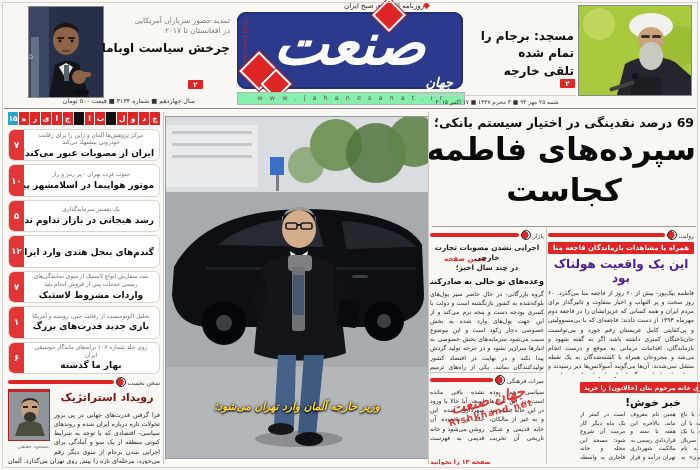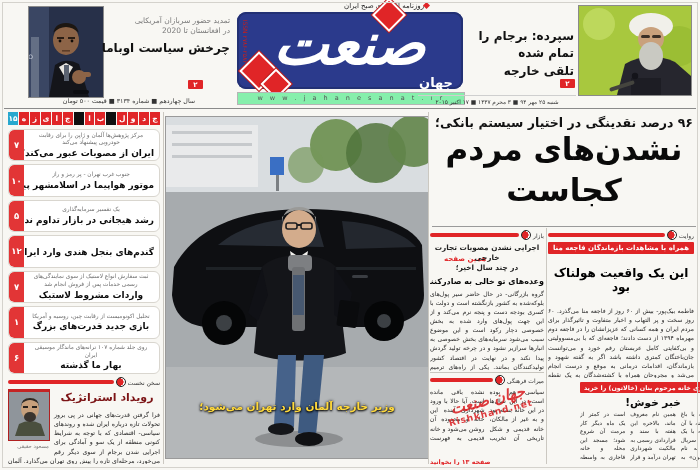--- a/index.html
+++ b/index.html
@@ -17,21 +17,21 @@
   .page-tab-sm{width:15px;height:9px;background:#e02527;color:#fff;font-size:7px;font-weight:bold;
                display:flex;align-items:center;justify-content:center;border-radius:1px;}
   #tl-tab{left:188px;top:80px;}
   #edition-line{left:26px;top:97px;width:206px;font-size:6.3px;color:#333;text-align:center;white-space:nowrap;}
   #tagline{left:344px;top:2px;width:118px;font-size:7px;color:#222;text-align:left;}
   #tagline .dia{display:inline-block;width:5px;height:5px;background:#e02527;transform:rotate(45deg);margin-right:3px;}
   #logo-box{left:237px;top:12px;width:226px;height:77px;background:#2b3a8c;border-radius:9px;
             box-shadow:inset 0 0 0 2px #223074;}
   #logo-word{position:absolute;left:0;right:0;top:-4px;text-align:center;color:#fff;font-size:58px;
              font-weight:bold;font-style:italic;letter-spacing:-3px;line-height:1.25;transform:skewX(-4deg);}
-  #logo-script{position:absolute;right:10px;bottom:-1px;color:#fff;font-size:13px;font-weight:bold;}
+  #logo-script{position:absolute;right:10px;bottom:-1px;color:#fff;font-size:13px;font-style:italic;font-weight:bold;}
   .diamond{position:absolute;background:#e02527;border:2.5px solid #fff;transform:rotate(45deg);box-shadow:0 0 0 1px #b81d1f;}
   #dia1{width:20px;height:20px;left:140px;top:-9px;}
   #dia2{width:24px;height:24px;left:8px;bottom:4px;}
   #dia3{width:18px;height:18px;left:28px;bottom:-6px;}
   #website-strip{left:237px;top:92px;width:226px;height:11px;border:1px solid #b5b5b5;background:#86efac;
                  font-size:6.5px;letter-spacing:2.5px;color:#555;text-align:center;line-height:11px;direction:ltr;}
   #issn-vert{left:215px;top:38px;width:60px;font-size:6px;color:#c02020;transform:rotate(90deg);transform-origin:center;
              text-align:center;direction:ltr;}
   #tr-block{left:462px;top:28px;width:112px;text-align:right;}
   #tr-headline{font-size:12px;font-weight:bold;color:#111;line-height:1.45;}
@@ -75,21 +75,21 @@
   #opinion{left:8px;top:377px;width:152px;height:87px;overflow:hidden;}
   #opinion-tab{position:absolute;top:0;left:0;right:0;}
   #op-flow{position:absolute;top:12px;left:0;right:0;bottom:0;font-size:6.2px;color:#222;
            text-align:justify;line-height:1.5;}
   #op-photo{float:left;width:40px;height:48px;margin:0 4px 2px 0;border:1px solid #b02020;border-top:3px solid #c42424;
             overflow:hidden;background:#8f959b;}
   #op-title{font-size:11px;font-weight:bold;color:#7c1416;text-align:center;margin:1px 0 3px;}
   #op-author{float:left;clear:left;width:42px;font-size:5.3px;color:#777;text-align:center;margin-left:4px;}
 
   
-  #photo{left:165px;top:116px;width:262px;height:341px;border:1px solid #9a9a9a;background:#0f172a;overflow:hidden;}
+  #photo{left:165px;top:116px;width:262px;height:341px;border:1px solid #9a9a9a;background:#0f172a;overflow:hidden;font-style:italic;}
   #photo-kicker{position:absolute;left:0;right:0;bottom:46px;text-align:center;color:#ffd93c;font-size:10.5px;
                 font-weight:bold;text-shadow:0 1px 2px #000,0 0 3px #000;}
   #photo-headline{position:absolute;left:0;right:0;bottom:22px;text-align:center;color:#fff;font-size:15.5px;
                   font-weight:bold;text-shadow:0 1px 2px #000,0 0 4px #000,1px 1px 0 #000;}
 
   
   #market{left:430px;top:230px;width:114px;height:142px;overflow:hidden;}
   #market-kicker{font-size:7.3px;font-weight:bold;color:#222;text-align:center;line-height:1.4;margin-top:3px;}
   #market-headline{font-size:8px;font-weight:bold;color:#0a0a0a;text-align:center;white-space:nowrap;
                    letter-spacing:-.3px;margin:3px 0;}
@@ -101,21 +101,21 @@
   #heritage-ref{position:absolute;bottom:0;right:0;left:0;text-align:left;font-size:6.3px;color:#e02527;font-weight:bold;}
   #watermark{position:absolute;left:-4px;top:18px;width:126px;transform:rotate(-14deg);text-align:center;
              color:rgba(215,25,28,.85);pointer-events:none;}
   #watermark .wm-fa{font-size:15px;font-weight:bold;font-style:italic;line-height:1;}
   #watermark .wm-en{font-size:9px;font-weight:bold;direction:ltr;letter-spacing:1px;}
 
   
   #mina{left:548px;top:230px;width:146px;height:148px;overflow:hidden;}
   .red-banner{background:#e02527;color:#fff;font-size:7px;font-weight:bold;text-align:center;
               padding:2px 2px;border-radius:1px;margin-top:2px;white-space:nowrap;}
-  #mina-headline{font-size:12px;font-weight:bold;color:#000000;text-align:center;margin:12px 0;}
+  #mina-headline{font-size:12px;font-weight:bold;color:#4c1d95;text-align:center;margin:3px 0;}
   #banan{left:548px;top:380px;width:146px;height:85px;overflow:hidden;padding-left:32px;}
   #banan-headline{font-size:10.5px;font-weight:bold;color:#0a0a0a;text-align:center;margin:3px 0 2px;}
   #banan-body{column-count:3;column-gap:5px;font-size:5.7px;height:56px;overflow:hidden;}
 
   
   .vline{position:absolute;width:0;border-left:1px solid #cbc8c1;}
   #v1{left:162.5px;top:112px;height:352px;}
   #v2{left:428px;top:112px;height:352px;}
   #v3{left:546px;top:228px;height:236px;}
   #page-border{left:2px;top:2px;right:2px;bottom:2px;border:1px solid #d4d2cc;pointer-events:none;}
@@ -142,42 +142,42 @@
       <circle cx="43" cy="34" r="1.4" fill="#120c08"></circle>
       <rect x="33" y="43" width="8" height="1.6" fill="#5c3d28"></rect>
       <circle cx="50" cy="70" r="7" fill="#8d6447"></circle>
       <rect x="50" y="65" width="12" height="5" rx="2.5" fill="#8d6447"></rect>
       <rect x="44" y="83" width="16" height="4" rx="2" fill="#0d0e12"></rect>
     </svg>
   </div>
 
   <div class="abs" id="tl-block">
     <div class="mini-kicker">تمدید حضور سربازان آمریکایی</div>
-    <div class="mini-kicker">در افغانستان تا 2020</div>
+    <div class="mini-kicker">در افغانستان تا ۲۰۱۷</div>
     <div id="tl-headline">چرخش سیاست اوباما</div>
   </div>
   <div class="abs page-tab-sm" id="tl-tab">۲</div>
   <div class="abs" id="edition-line">سال چهاردهم ■ شماره ۳۱۳۴ ■ قیمت ۵۰۰ تومان</div>
 
   <div class="abs" id="tagline">
     <span class="dia"></span><span>روزنامه اقتصادی صبح ایران</span>
   </div>
   <div class="abs" id="logo-box">
     <div id="logo-word">صنعت</div>
     <div id="logo-script">جهان</div>
     <div class="diamond" id="dia1"></div>
     <div class="diamond" id="dia2"></div>
     <div class="diamond" id="dia3"></div>
   </div>
   <div class="abs" id="website-strip">w w w . j a h a n e s a n a t . i r</div>
   <div class="abs" id="issn-vert">ISSN ۲۷۸۶-۲۵۸۲</div>
 
   <div class="abs" id="tr-block">
     <div id="tr-headline">
-      <div>سپرده: برجام را تمام شده</div>
+      <div>مسجد: برجام را تمام شده</div>
       <div>تلقی خارجه</div>
     </div>
   </div>
   <div class="abs page-tab-sm" id="tr-tab">۲</div>
   <div class="abs" id="date-line">شنبه ۲۵ مهر ۹۴ ■ ۳ محرم ۱۴۳۷ ■ ۱۷ اکتبر ۲۰۱۵</div>
 
   <div class="abs" id="cleric-photo">
     <svg width="112" height="89" viewBox="0 0 112 89">
       <rect width="112" height="89" fill="#a8c83e"></rect>
       <circle cx="20" cy="18" r="16" fill="#c6de6a" opacity=".7"></circle>
@@ -188,22 +188,22 @@
       <ellipse cx="72" cy="50" rx="12" ry="14" fill="#c9c9c2"></ellipse>
       <rect x="62" y="29" width="9" height="3" rx="1.5" fill="#3a2f26"></rect>
       <rect x="73" y="29" width="9" height="3" rx="1.5" fill="#3a2f26"></rect>
       <rect x="52" y="72" width="30" height="17" fill="#1d1d24"></rect>
       <rect x="30" y="78" width="26" height="4" rx="2" fill="#44443e" transform="rotate(-18 43 80)"></rect>
       <circle cx="56" cy="70" r="3.2" fill="#14141a"></circle>
     </svg>
   </div>
   <div class="abs" id="mast-rule"></div>
 
-  <div class="abs" id="lead-kicker">۹۶ درصد نقدینگی در اختیار سیستم بانکی؛</div>
-  <div class="abs" id="lead-h1">نشدن‌های مردم</div>
+  <div class="abs" id="lead-kicker">69 درصد نقدینگی در اختیار سیستم بانکی؛</div>
+  <div class="abs" id="lead-h1">سپرده‌های فاطمه</div>
   <div class="abs" id="lead-h2">کجاست</div>
   <div class="abs" id="lead-ref">همین صفحه</div>
   <div class="abs" id="lead-rule"></div>
 
   <div class="abs" id="puzzle">
     <span class="cell cell-red">ج</span>
     <span class="cell cell-red">د</span>
     <span class="cell cell-red">و</span>
     <span class="cell cell-red">ل</span>
     <span class="cell cell-black"></span>

